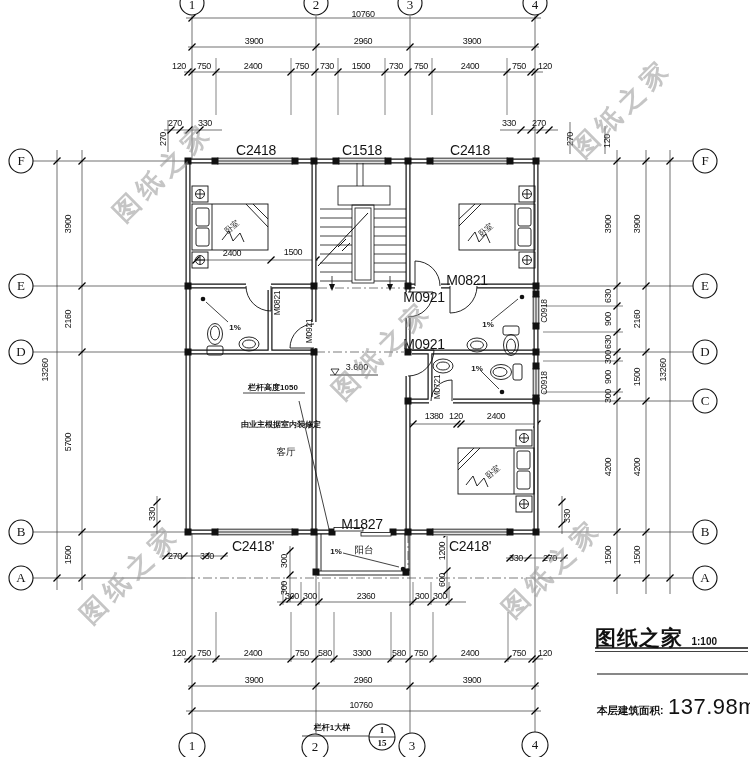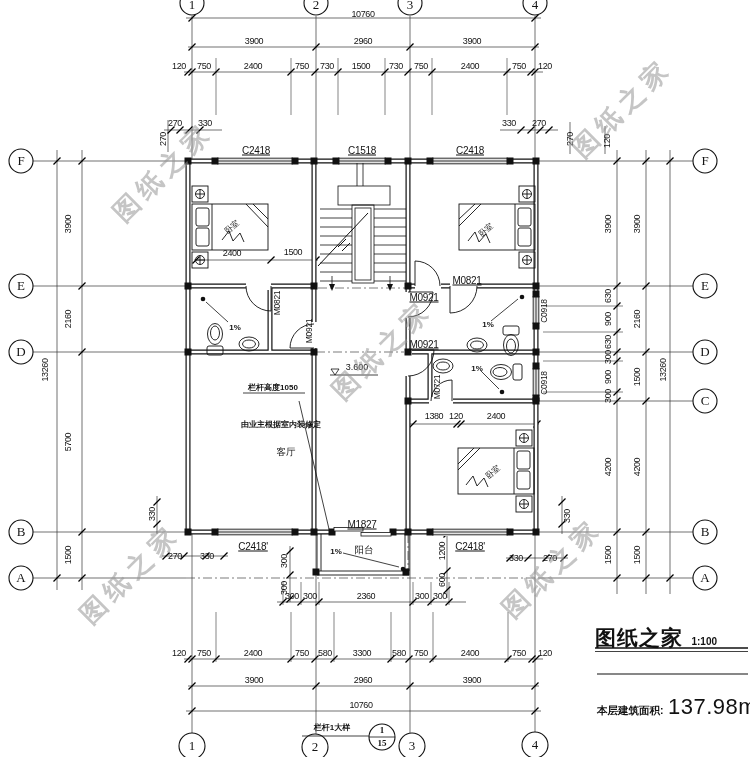--- a/index.html
+++ b/index.html
@@ -3,21 +3,21 @@
 <meta charset="utf-8">
 <style>
   html,body{margin:0;padding:0;background:#fff;}
   #page{position:relative;width:750px;height:757px;background:#fff;overflow:hidden;
         font-family:"Liberation Sans",sans-serif;color:#111;}
   svg{position:absolute;left:0;top:0;}
   .lbl{position:absolute;white-space:nowrap;color:#141414;transform:translate(-50%,-50%);
        font-family:"Liberation Sans",sans-serif;}
   .c-d {font-size:9px;letter-spacing:-0.4px;}
   .c-dv{font-size:9px;letter-spacing:-0.4px;transform:translate(-50%,-50%) rotate(-90deg);}
-  .c-lb{font-size:10px;letter-spacing:-0.3px;text-decoration:underline;}
+  .c-lb{font-size:14px;letter-spacing:-0.3px;}
   .c-lbv{font-size:8.5px;letter-spacing:-0.3px;transform:translate(-50%,-50%) rotate(-90deg);}
   .c-rm{font-size:9.5px;}
   .c-rmr{font-size:8px;transform:translate(-50%,-50%) rotate(-40deg);}
   .c-nt{font-size:8px;font-weight:bold;}
   .c-lv{font-size:9px;}
   .c-ax{font-size:13px;font-family:"Liberation Serif",serif;}
   .c-dt{font-size:9px;font-weight:bold;font-family:"Liberation Serif",serif;}
   .c-wm{font-size:26px;font-weight:bold;letter-spacing:6px;color:rgba(150,150,150,0.55);
         transform:translate(-50%,-50%) rotate(-45deg);}
   .title-row{position:absolute;left:595px;top:624px;width:160px;}

